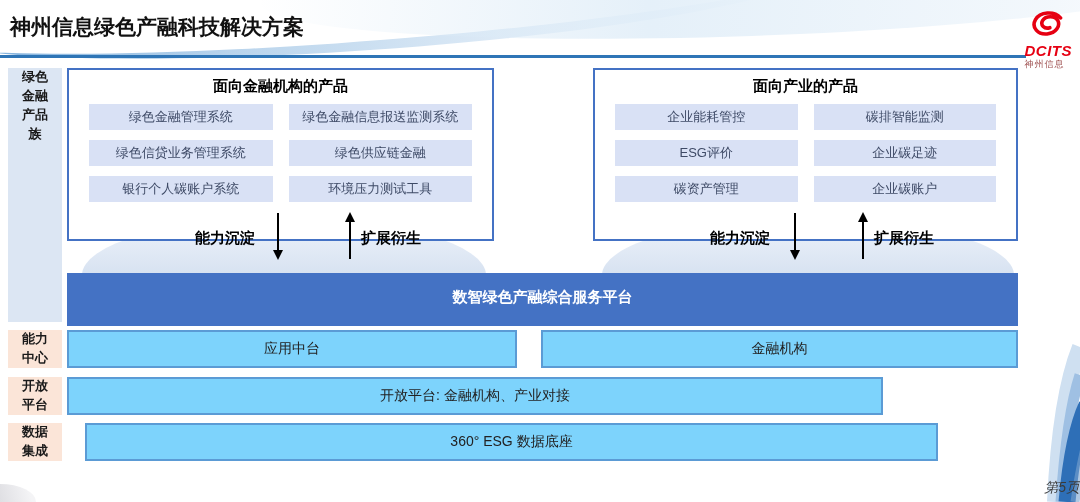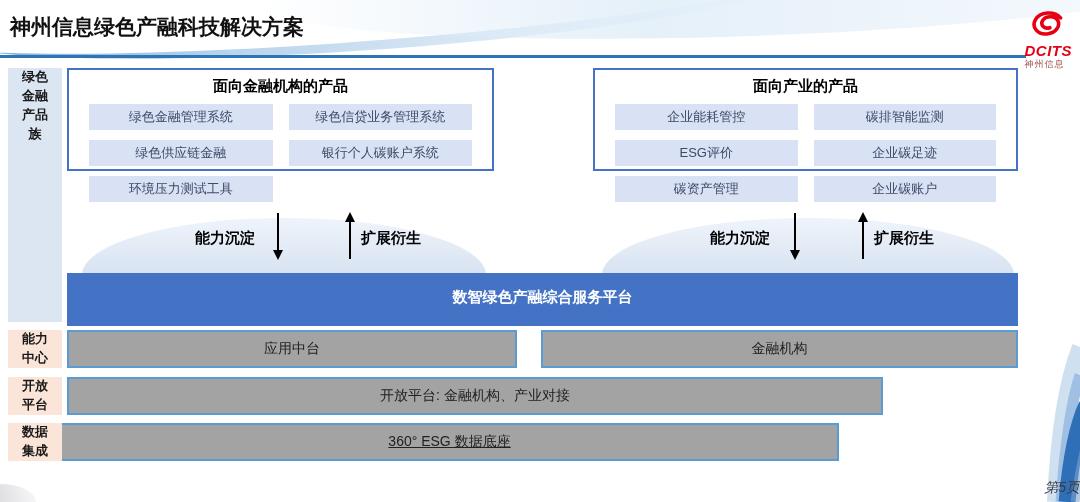--- a/index.html
+++ b/index.html
@@ -25,45 +25,45 @@
   
   .side { position:absolute; left:8px; width:54px; display:flex; align-items:flex-start; justify-content:center;
     font-weight:bold; font-size:13px; text-align:center; z-index:3; }
   .side span { display:inline-block; width:28px; word-break:break-all; line-height:1.45; }
   .side-family { top:68px; height:254px; background:#DCE6F3; }
   .side-peach { background:#FBE5D8; height:38px; }
   .side-cap  { top:330px; }
   .side-open { top:377px; }
   .side-data { top:423px; }
   
-  .pbox { position:absolute; top:68px; height:103px; background:#fff; border:2px solid #4472C4;
+  .pbox { position:absolute; top:68px; height:173px; background:#fff; border:2px solid #4472C4;
     box-sizing:border-box; z-index:3; }
   .pbox-left  { left:67px;  width:427px; }
   .pbox-right { left:593px; width:425px; }
   .pbox-title { text-align:center; font-weight:bold; font-size:15px; margin:7px 0 8px; color:#000; }
   .pgrid { display:grid; grid-template-columns:1fr 1fr; gap:10px 16px; padding:0 20px; }
   .pitem { height:26px; line-height:26px; text-align:center; background:#D9E1F5;
     color:#3E4A66; font-size:13px; white-space:nowrap; overflow:hidden; }
   
   .dome { position:absolute; top:218px; height:57px; z-index:1;
     background:linear-gradient(180deg,#eff4fb 0%, #d7e2f1 100%);
     border-radius:50% 50% 0 0 / 100% 100% 0 0; }
   .dome-left  { left:82px;  width:404px; }
   .dome-right { left:602px; width:412px; }
   .arrow-label { position:absolute; top:229px; font-size:15px; font-weight:bold; color:#000; z-index:3; }
   .arrow { position:absolute; z-index:3; }
   
   .platform-bar { position:absolute; left:67px; top:273px; width:951px; height:53px; background:#4472C4;
     color:#fff; font-weight:bold; font-size:15px; text-align:center; line-height:47px; z-index:2; }
-  .layer-box { position:absolute; height:38px; background:#a3a3a3; border:2px solid #5B9BD5; box-sizing:border-box;
+  .layer-box { position:absolute; height:38px; background:#7dd3fc; border:2px solid #5B9BD5; box-sizing:border-box;
     font-size:14px; color:#222; display:flex; align-items:center; justify-content:center; z-index:2; }
   .layer-app   { left:67px;  top:330px; width:450px; }
   .layer-model { left:541px; top:330px; width:477px; }
   .layer-open  { left:67px;  top:377px; width:816px; }
-  .layer-data  { left:60px;  top:423px; width:779px;text-decoration:underline; }
+  .layer-data  { left:85px;  top:423px; width:853px; }
   
   .footer { position:absolute; left:0; top:479px; width:100%; text-align:right;
     font-size:14px; font-style:italic; color:#3a3a3a; z-index:2; }
   .br-swoosh { position:absolute; right:0; bottom:0; z-index:1; }
   .bl-swoosh { position:absolute; left:0; bottom:0; width:36px; height:18px; z-index:1;
     background:linear-gradient(75deg,#dfdfe3 0%, #f4f4f6 80%);
     border-top-right-radius:100% 100%; }
 </style>
 </head>
 <body>
@@ -97,20 +97,21 @@
     <span>开放平台</span>
   </div>
   <div class="side side-peach side-data">
     <span>数据集成</span>
   </div>
 
   <div class="pbox pbox-left">
     <div class="pbox-title">面向金融机构的产品</div>
     <div class="pgrid">
       <div class="pitem">绿色金融管理系统</div>
+      <div class="pitem">绿色金融信息报送监测系统</div>
       <div class="pitem">绿色信贷业务管理系统</div>
       <div class="pitem">绿色供应链金融</div>
       <div class="pitem">银行个人碳账户系统</div>
       <div class="pitem">环境压力测试工具</div>
     </div>
   </div>
 
   <div class="pbox pbox-right">
     <div class="pbox-title">面向产业的产品</div>
     <div class="pgrid">

